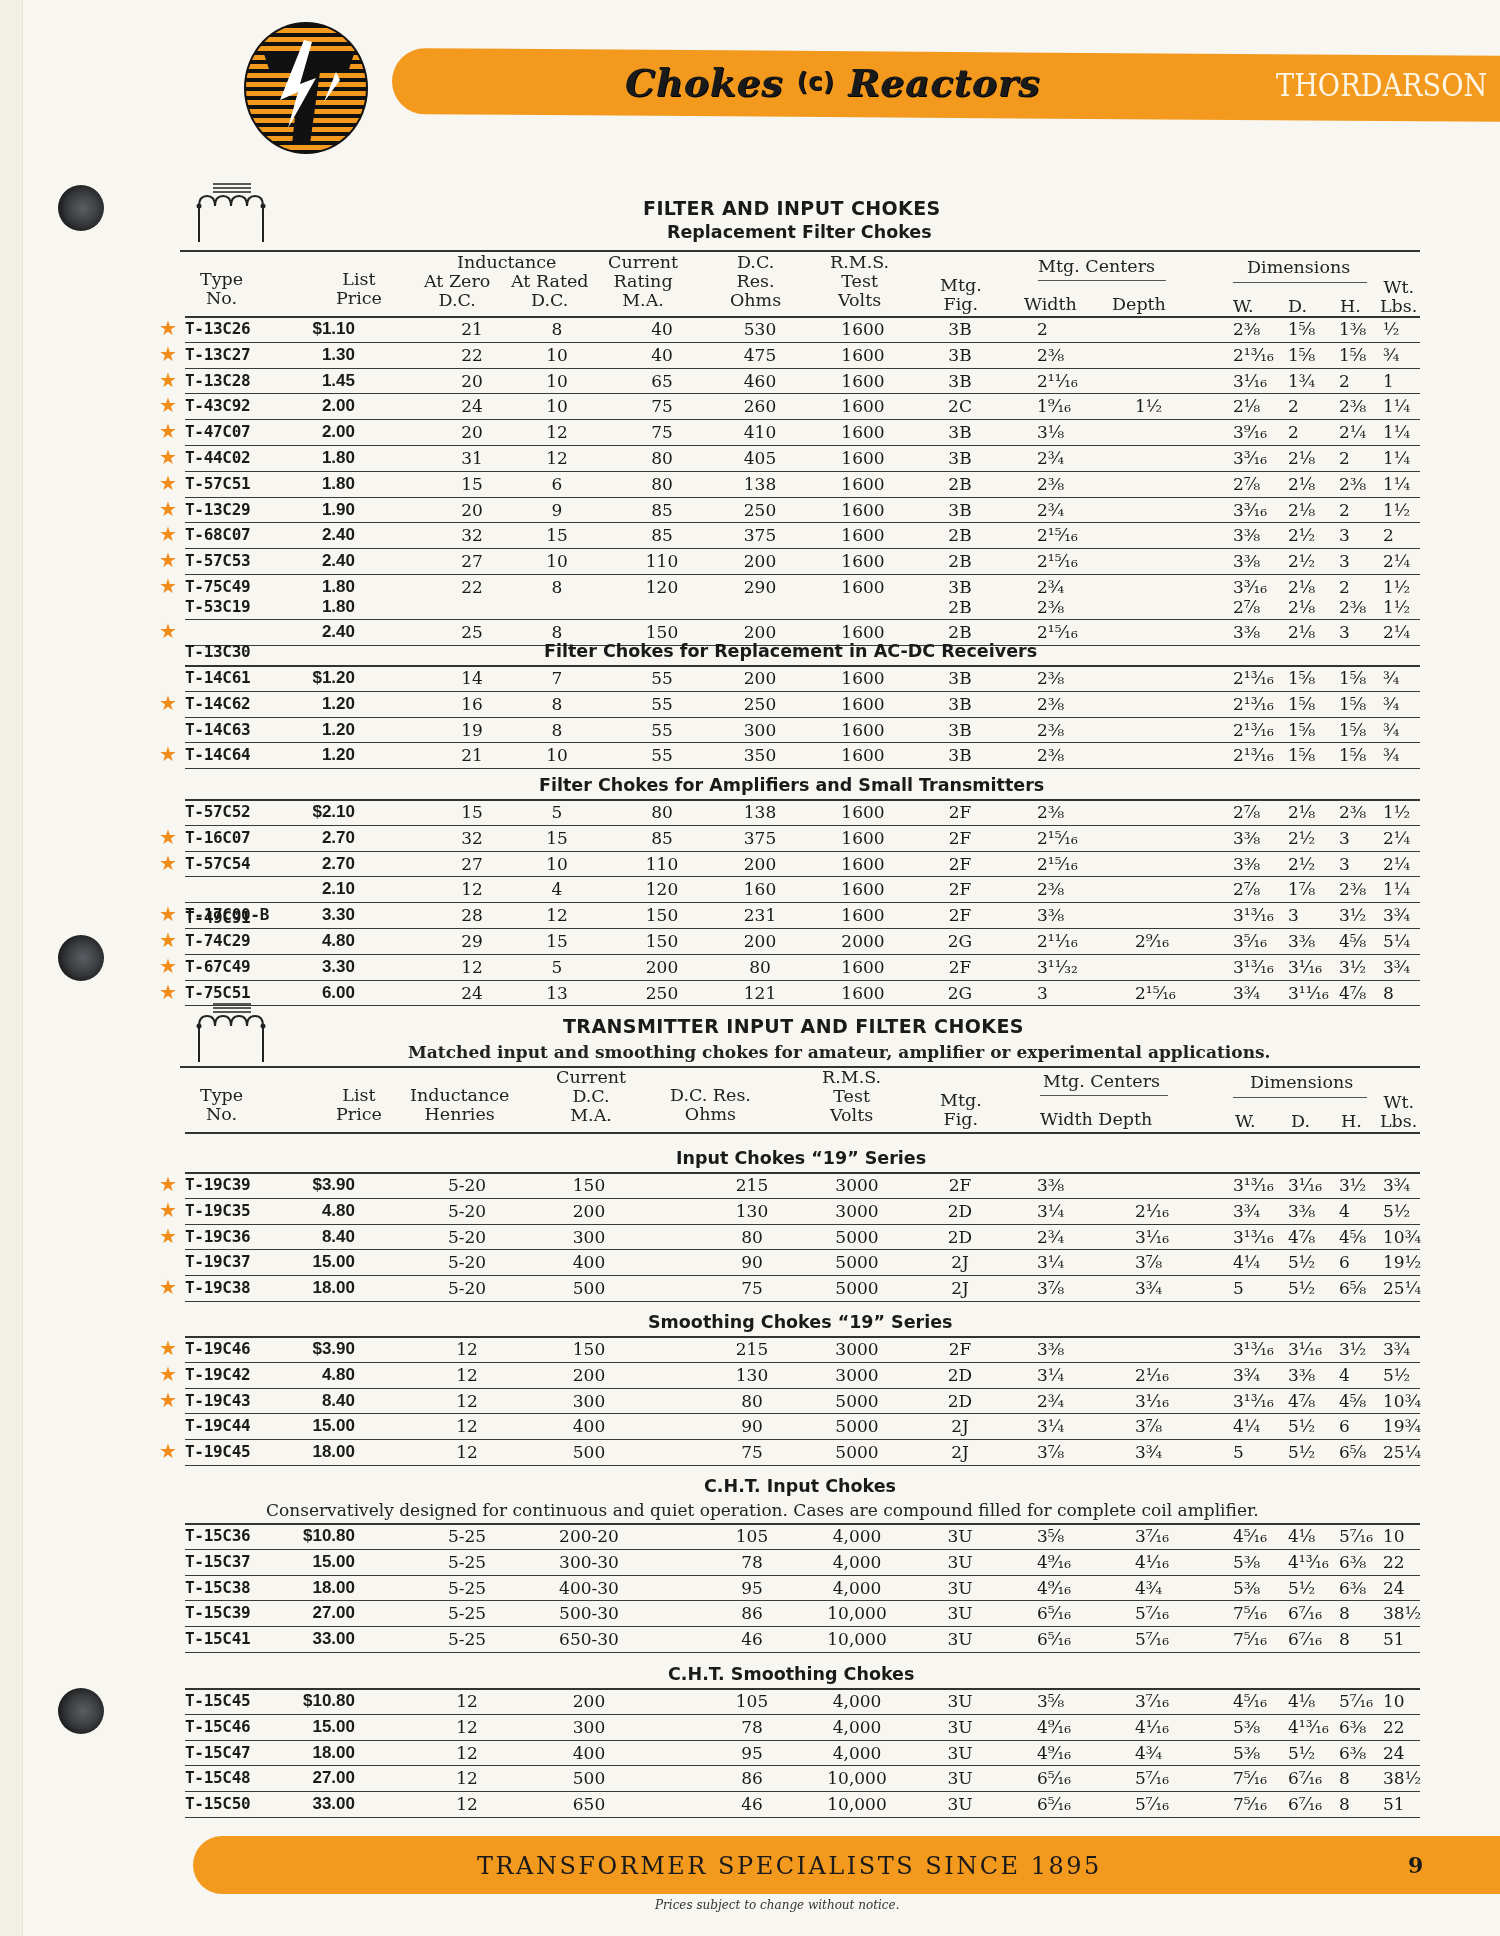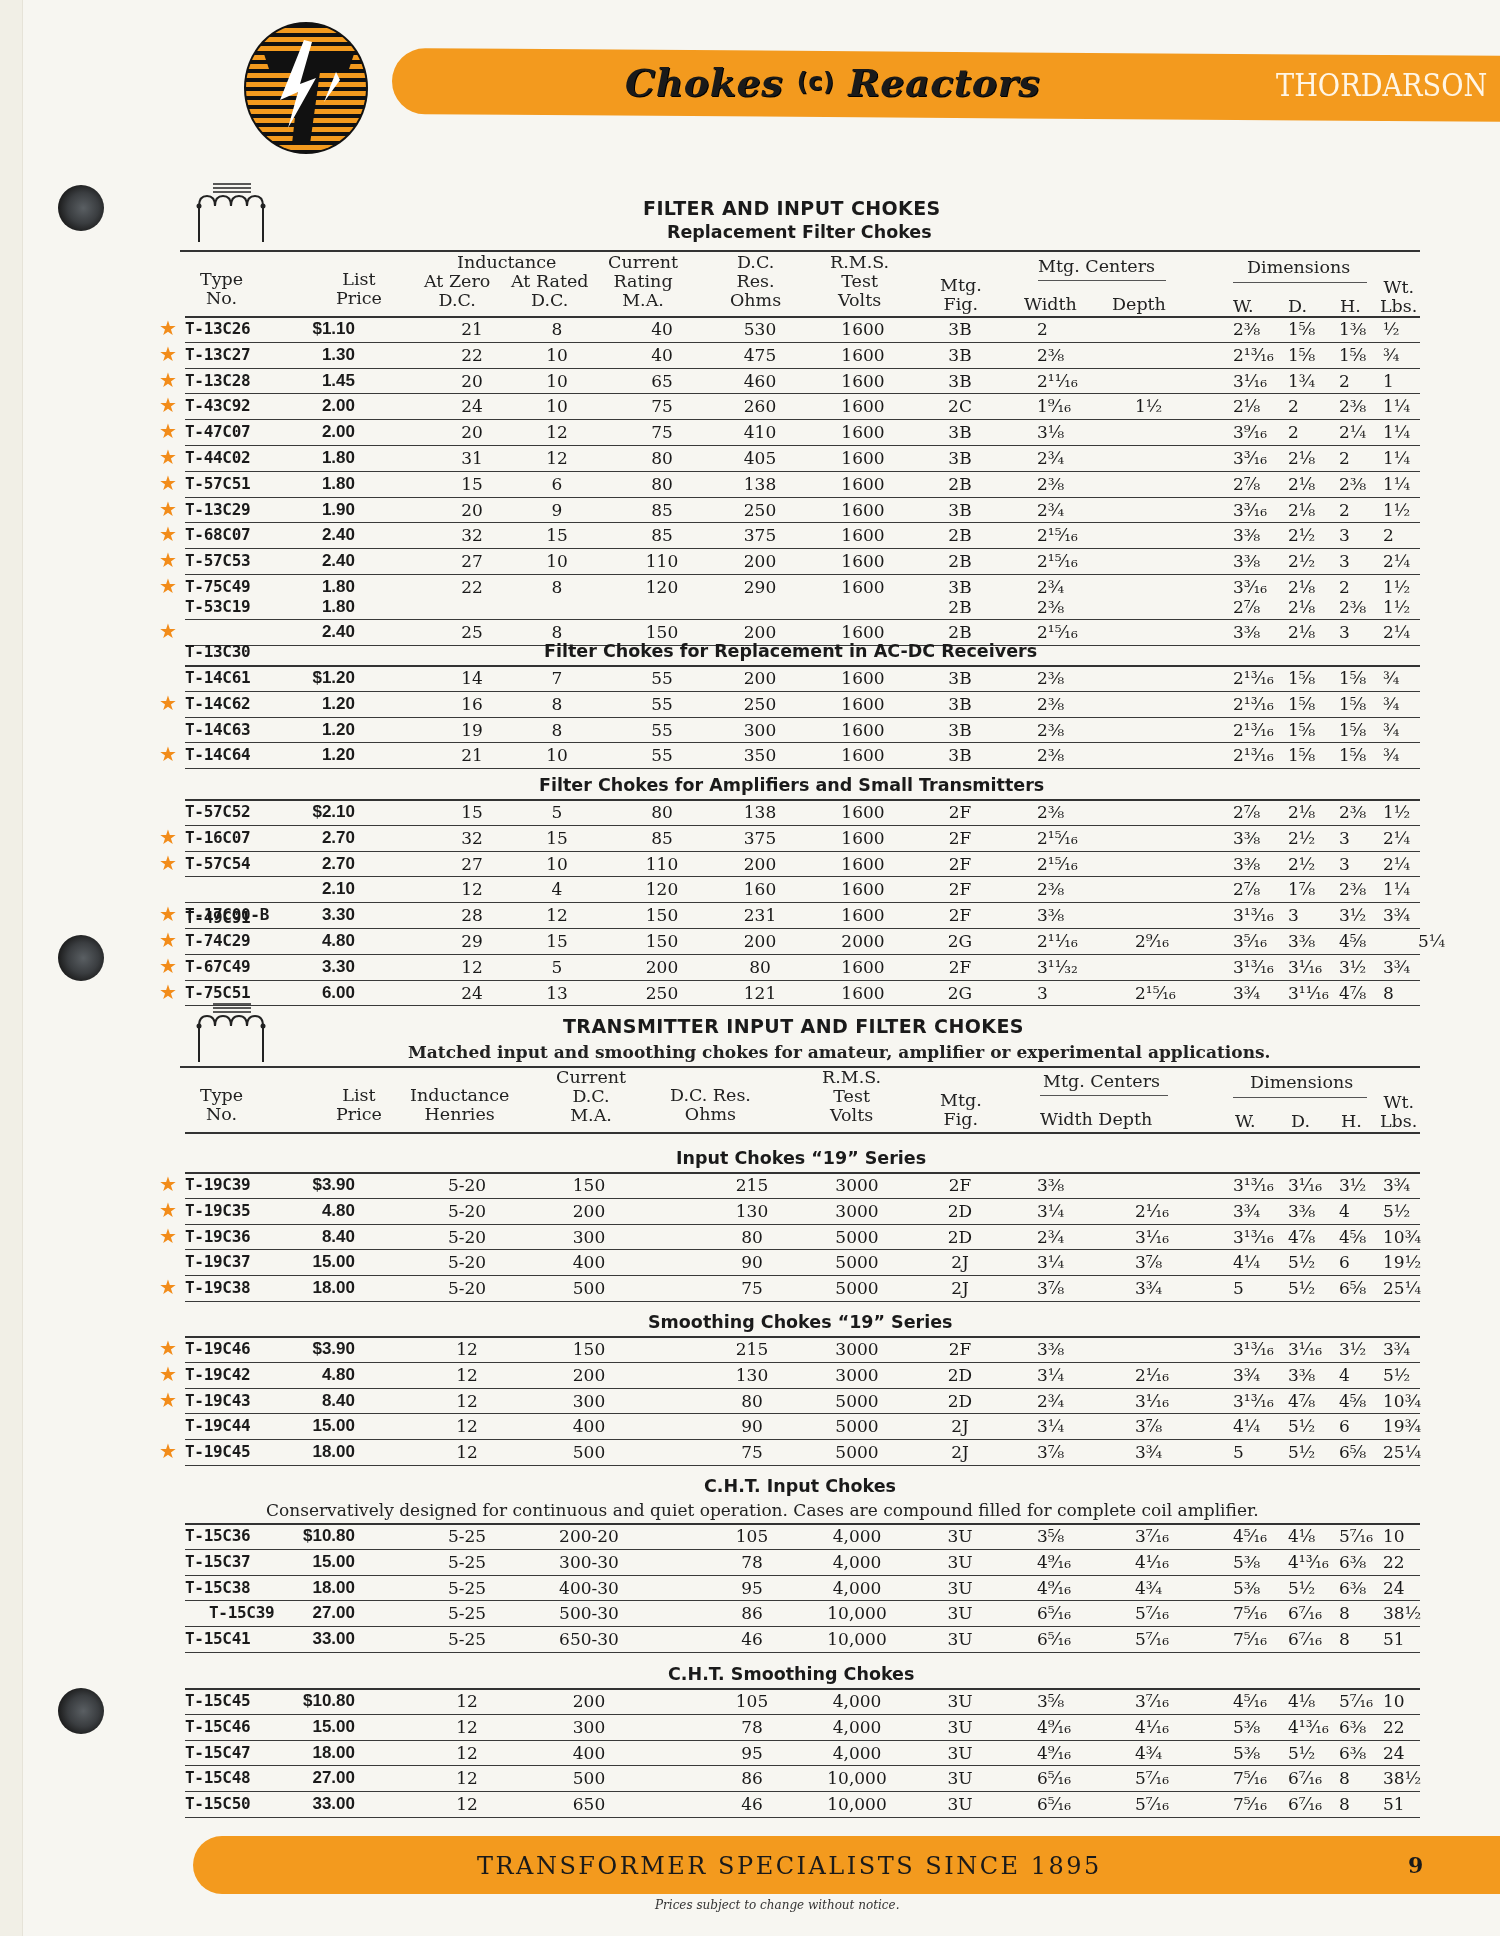--- a/index.html
+++ b/index.html
@@ -501,21 +501,21 @@
       <span class="cell num" style="left:352px;width:40px;"><span class="l1">15</span></span>
       <span class="cell num" style="left:452px;width:50px;"><span class="l1">150</span></span>
       <span class="cell num" style="left:550px;width:50px;"><span class="l1">200</span></span>
       <span class="cell num" style="left:648px;width:60px;"><span class="l1">2000</span></span>
       <span class="cell num" style="left:755px;width:40px;"><span class="l1">2G</span></span>
       <span class="cell" style="left:852px;"><span class="l1">2¹¹⁄₁₆</span></span>
       <span class="cell" style="left:950px;"><span class="l1">2⁹⁄₁₆</span></span>
       <span class="cell" style="left:1048px;"><span class="l1">3⁵⁄₁₆</span></span>
       <span class="cell" style="left:1103px;"><span class="l1">3⅜</span></span>
       <span class="cell" style="left:1154px;"><span class="l1">4⅝</span></span>
-      <span class="cell" style="left:1198px;margin-left:35px;"><span class="l1">5¼</span></span>
+      <span class="cell" style="left:1198px;"><span class="l1">5¼</span></span>
     </div>
     <div class="row">
       <span class="star" style="color: rgb(242, 140, 26);">★</span>
       <span class="cell type" style="left:0;"><span class="l1">T-67C49</span></span>
       <span class="cell price" style="left:90px;width:80px;"><span class="l1">3.30</span></span>
       <span class="cell num" style="left:267px;width:40px;"><span class="l1">12</span></span>
       <span class="cell num" style="left:352px;width:40px;"><span class="l1">5</span></span>
       <span class="cell num" style="left:452px;width:50px;"><span class="l1">200</span></span>
       <span class="cell num" style="left:550px;width:50px;"><span class="l1">80</span></span>
       <span class="cell num" style="left:648px;width:60px;"><span class="l1">1600</span></span>
@@ -792,21 +792,21 @@
       <span class="cell num" style="left:637px;width:70px;"><span class="l1">4,000</span></span>
       <span class="cell num" style="left:755px;width:40px;"><span class="l1">3U</span></span>
       <span class="cell" style="left:852px;"><span class="l1">4⁹⁄₁₆</span></span>
       <span class="cell" style="left:950px;"><span class="l1">4¾</span></span>
       <span class="cell" style="left:1048px;"><span class="l1">5⅜</span></span>
       <span class="cell" style="left:1103px;"><span class="l1">5½</span></span>
       <span class="cell" style="left:1154px;"><span class="l1">6⅜</span></span>
       <span class="cell" style="left:1198px;"><span class="l1">24</span></span>
     </div>
     <div class="row">
-      <span class="cell type" style="left:0;margin-left:24px;"><span class="l1">T-15C39</span></span>
+      <span class="cell type" style="left:0;"><span class="l1">T-15C39</span></span>
       <span class="cell price" style="left:90px;width:80px;"><span class="l1">27.00</span></span>
       <span class="cell num" style="left:252px;width:60px;"><span class="l1">5-25</span></span>
       <span class="cell num" style="left:364px;width:80px;"><span class="l1">500-30</span></span>
       <span class="cell num" style="left:537px;width:60px;"><span class="l1">86</span></span>
       <span class="cell num" style="left:637px;width:70px;"><span class="l1">10,000</span></span>
       <span class="cell num" style="left:755px;width:40px;"><span class="l1">3U</span></span>
       <span class="cell" style="left:852px;"><span class="l1">6⁵⁄₁₆</span></span>
       <span class="cell" style="left:950px;"><span class="l1">5⁷⁄₁₆</span></span>
       <span class="cell" style="left:1048px;"><span class="l1">7⁵⁄₁₆</span></span>
       <span class="cell" style="left:1103px;"><span class="l1">6⁷⁄₁₆</span></span>

